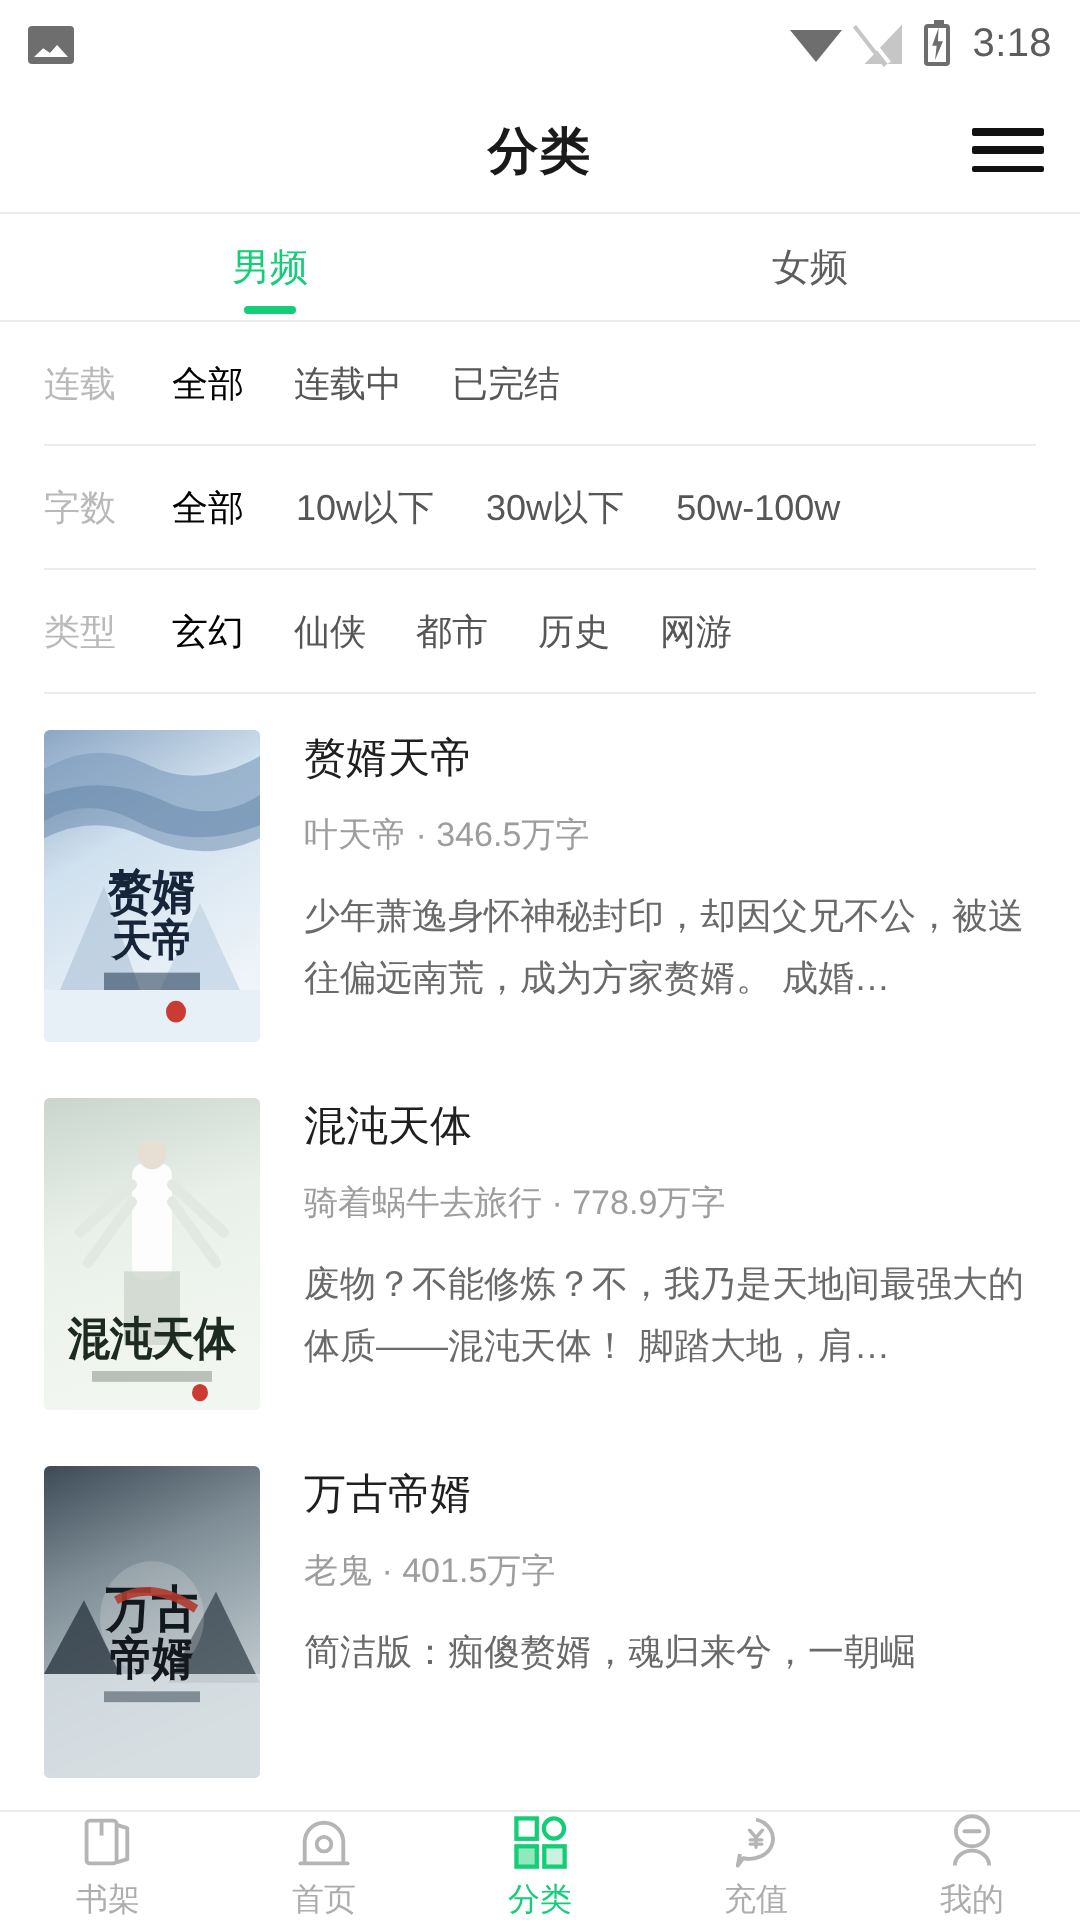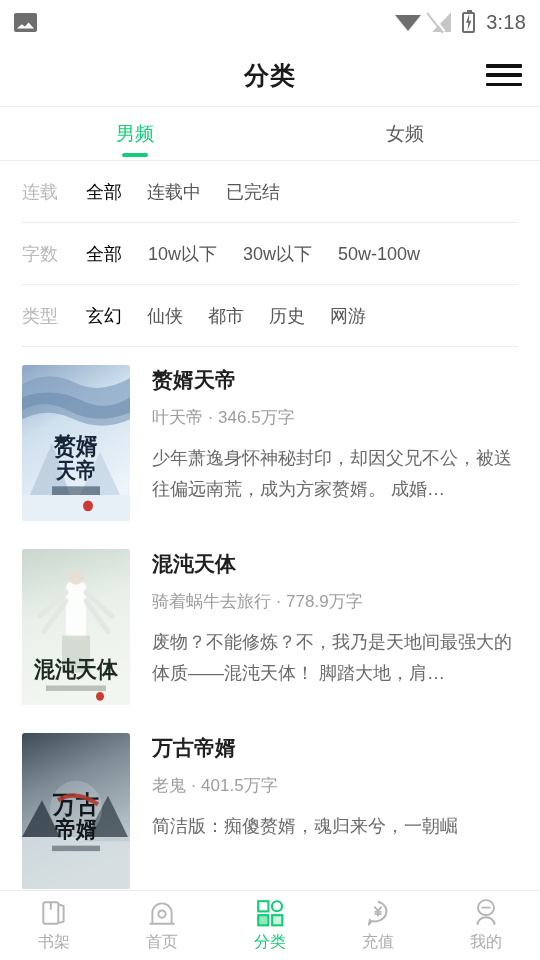--- a/index.html
+++ b/index.html
@@ -104,36 +104,36 @@
   .book{
     display:flex; padding:18px 0 10px 0;
   }
   .cover{
     width:108px; height:156px; flex:0 0 108px; border-radius:3px;
     overflow:hidden; position:relative; background:#e5e5e5;
   }
   .cover svg{ display:block; width:100%; height:100%; }
   .book-info{ flex:1; padding-left:22px; min-width:0; }
   .book-title{
-    font-size:21px; font-weight:700; color:#1f1f1f; line-height:30px;
+    font-size:21px; font-weight:400; color:#1f1f1f; line-height:30px;
     margin-bottom:11px; white-space:nowrap; overflow:hidden; text-overflow:ellipsis;
   }
   .book-meta{
     font-size:17px; color:#9d9d9d; line-height:24px; margin-bottom:13px;
     white-space:nowrap; overflow:hidden; text-overflow:ellipsis;
   }
   .book-desc{
     font-size:18px; color:#6a6a6a; line-height:31px;
     display:-webkit-box; -webkit-line-clamp:2; -webkit-box-orient:vertical;
     overflow:hidden;
   }
 
   
   .bottomnav{
-    position:absolute; left:0; bottom:0; width:540px; height:70px;
+    position:absolute; left:0; bottom:0; width:540px; height:55px;
     background:#fff; border-top:1px solid #ececec;
     display:flex; align-items:center;
   }
   .navitem{
     flex:1; display:flex; flex-direction:column; align-items:center;
     justify-content:center; gap:4px; cursor:pointer;
   }
   .navitem .nav-ico{ width:30px; height:30px; display:block; }
   .nav-label{ font-size:16px; color:#adadad; }
   .navitem.active .nav-label{ color:#13ce77; }

